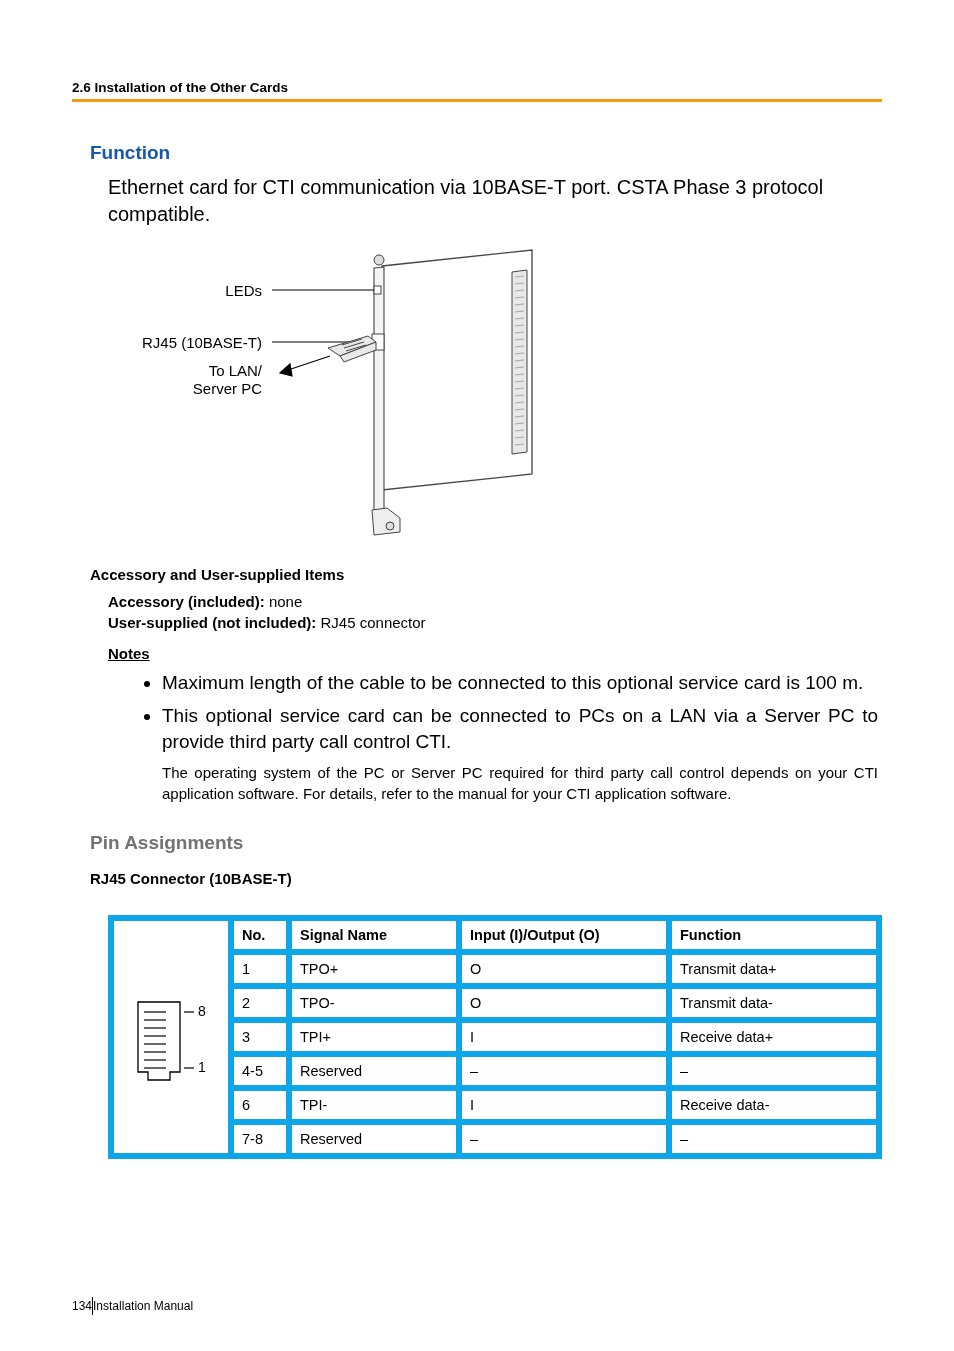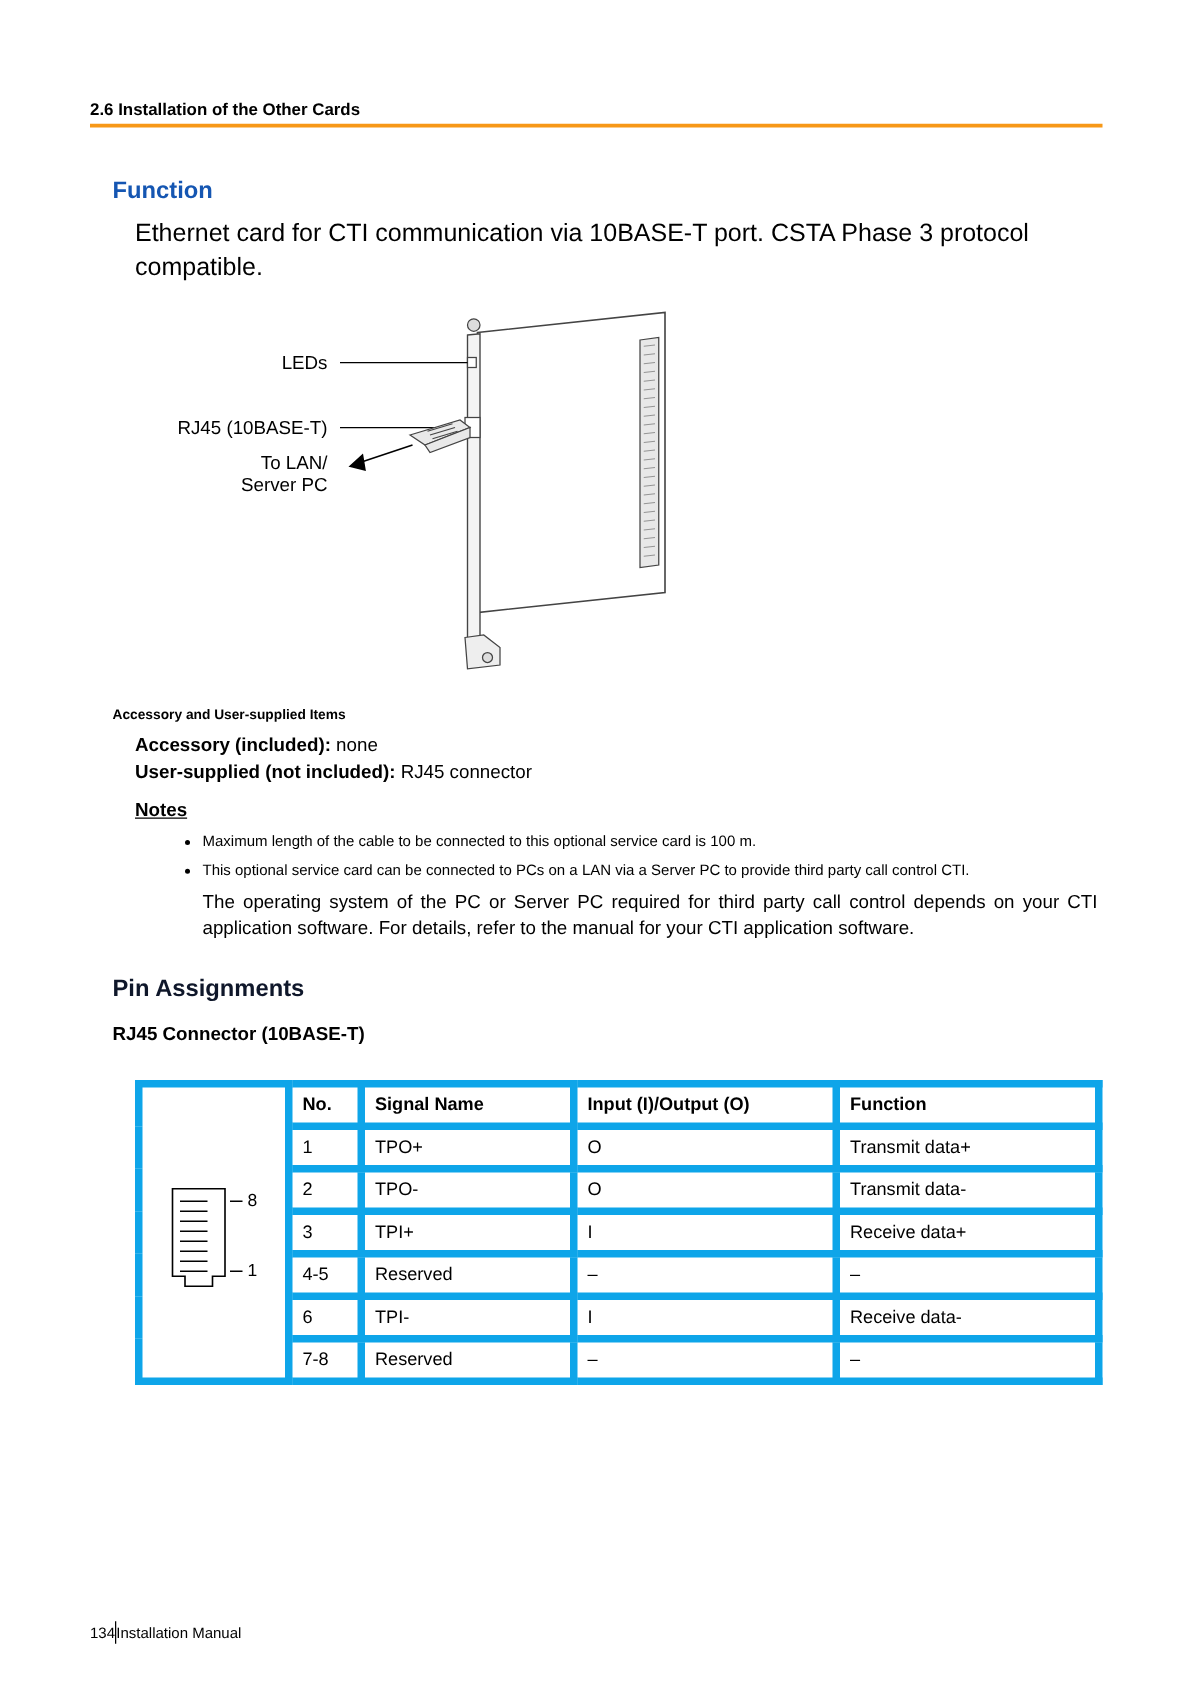--- a/index.html
+++ b/index.html
@@ -48,39 +48,39 @@
   .body-text p { margin: 0 0 6px 0; }
   .card-figure {
     margin: 14px 0 28px 40px;
     position: relative;
     width: 460px;
     height: 296px;
   }
   .card-svg { position:absolute; right:0; top:0; }
   .label { position:absolute; font-size:15px; text-align:right; }
   .subhead-bold {
-    font-size: 11px;
+    font-size: 15px;
     font-weight: bold;
     margin: 4px 0 10px 18px;
   }
   .indent-2 { padding-left: 36px; font-size: 15px;}
   .indent-2 p { margin: 0 0 4px 0;}
   .notes-head {
     font-weight: bold;
     text-decoration: underline;
     margin: 14px 0 8px 36px;
     font-size: 15px;
   }
-  ul.notes { margin:0 0 0 90px; padding:0; list-style:disc; font-size:12px; line-height:1.4;}
+  ul.notes { margin:0 0 0 90px; padding:0; list-style:disc; font-size:19px; line-height:1.4;}
   ul.notes li { margin-bottom:6px; text-align:justify; padding-right:4px;}
   .subpara { margin:0 0 0 90px; padding-right:4px; font-size:15px; line-height:1.4; text-align:justify;}
   h2.pin-title {
     font-size: 19px;
     font-weight: bold;
-    color: #0f172a;
+    color: #737373;
     margin: 28px 0 16px 0;
     padding-left: 18px;
   }
   .rj-head {
     font-size: 15px;
     font-weight: bold;
     margin: 0 0 28px 18px;
   }
 
   table.pin-table {

